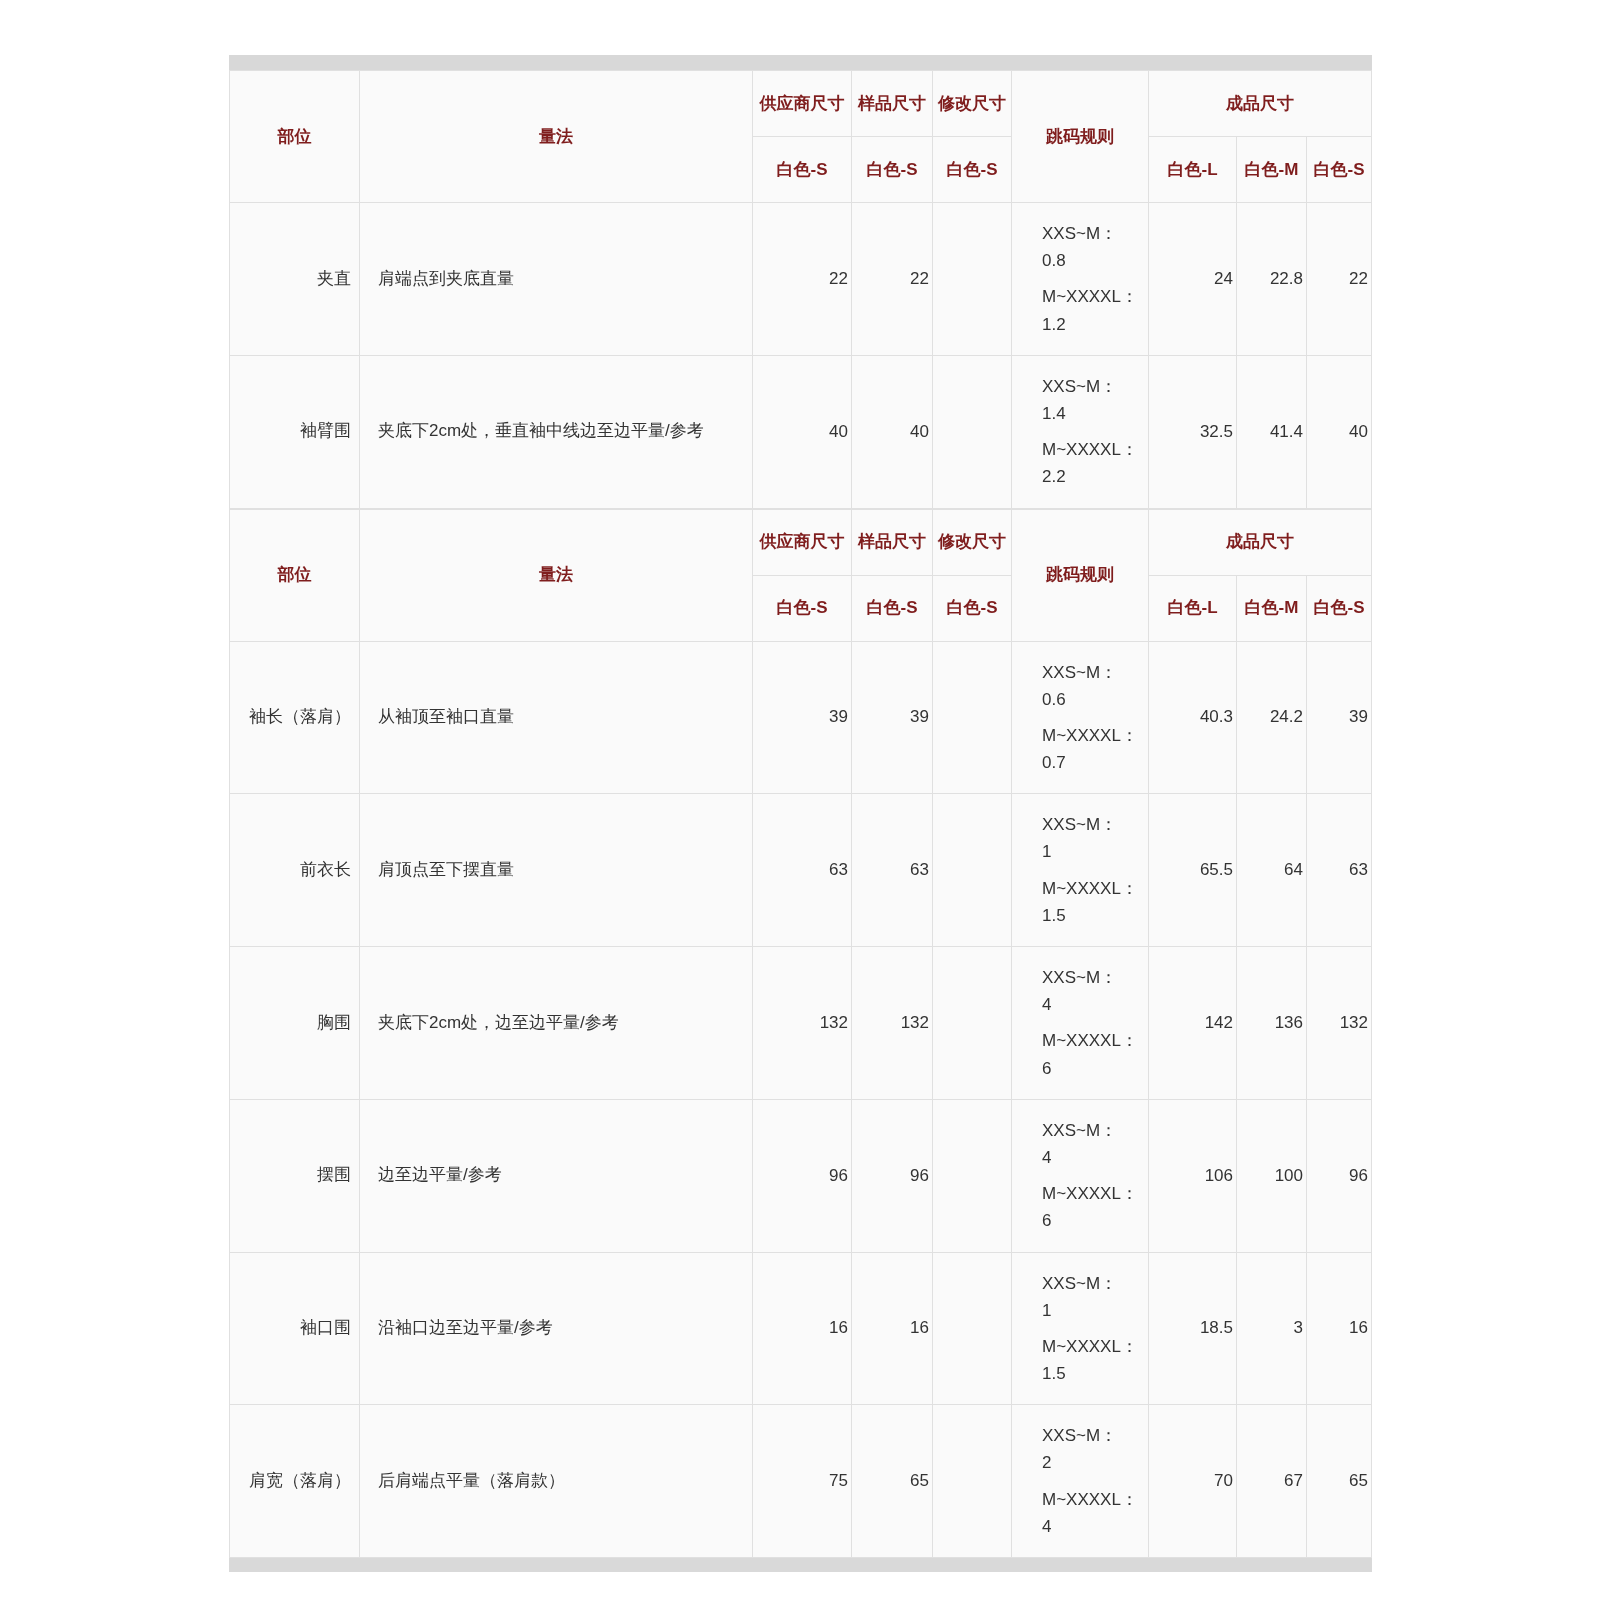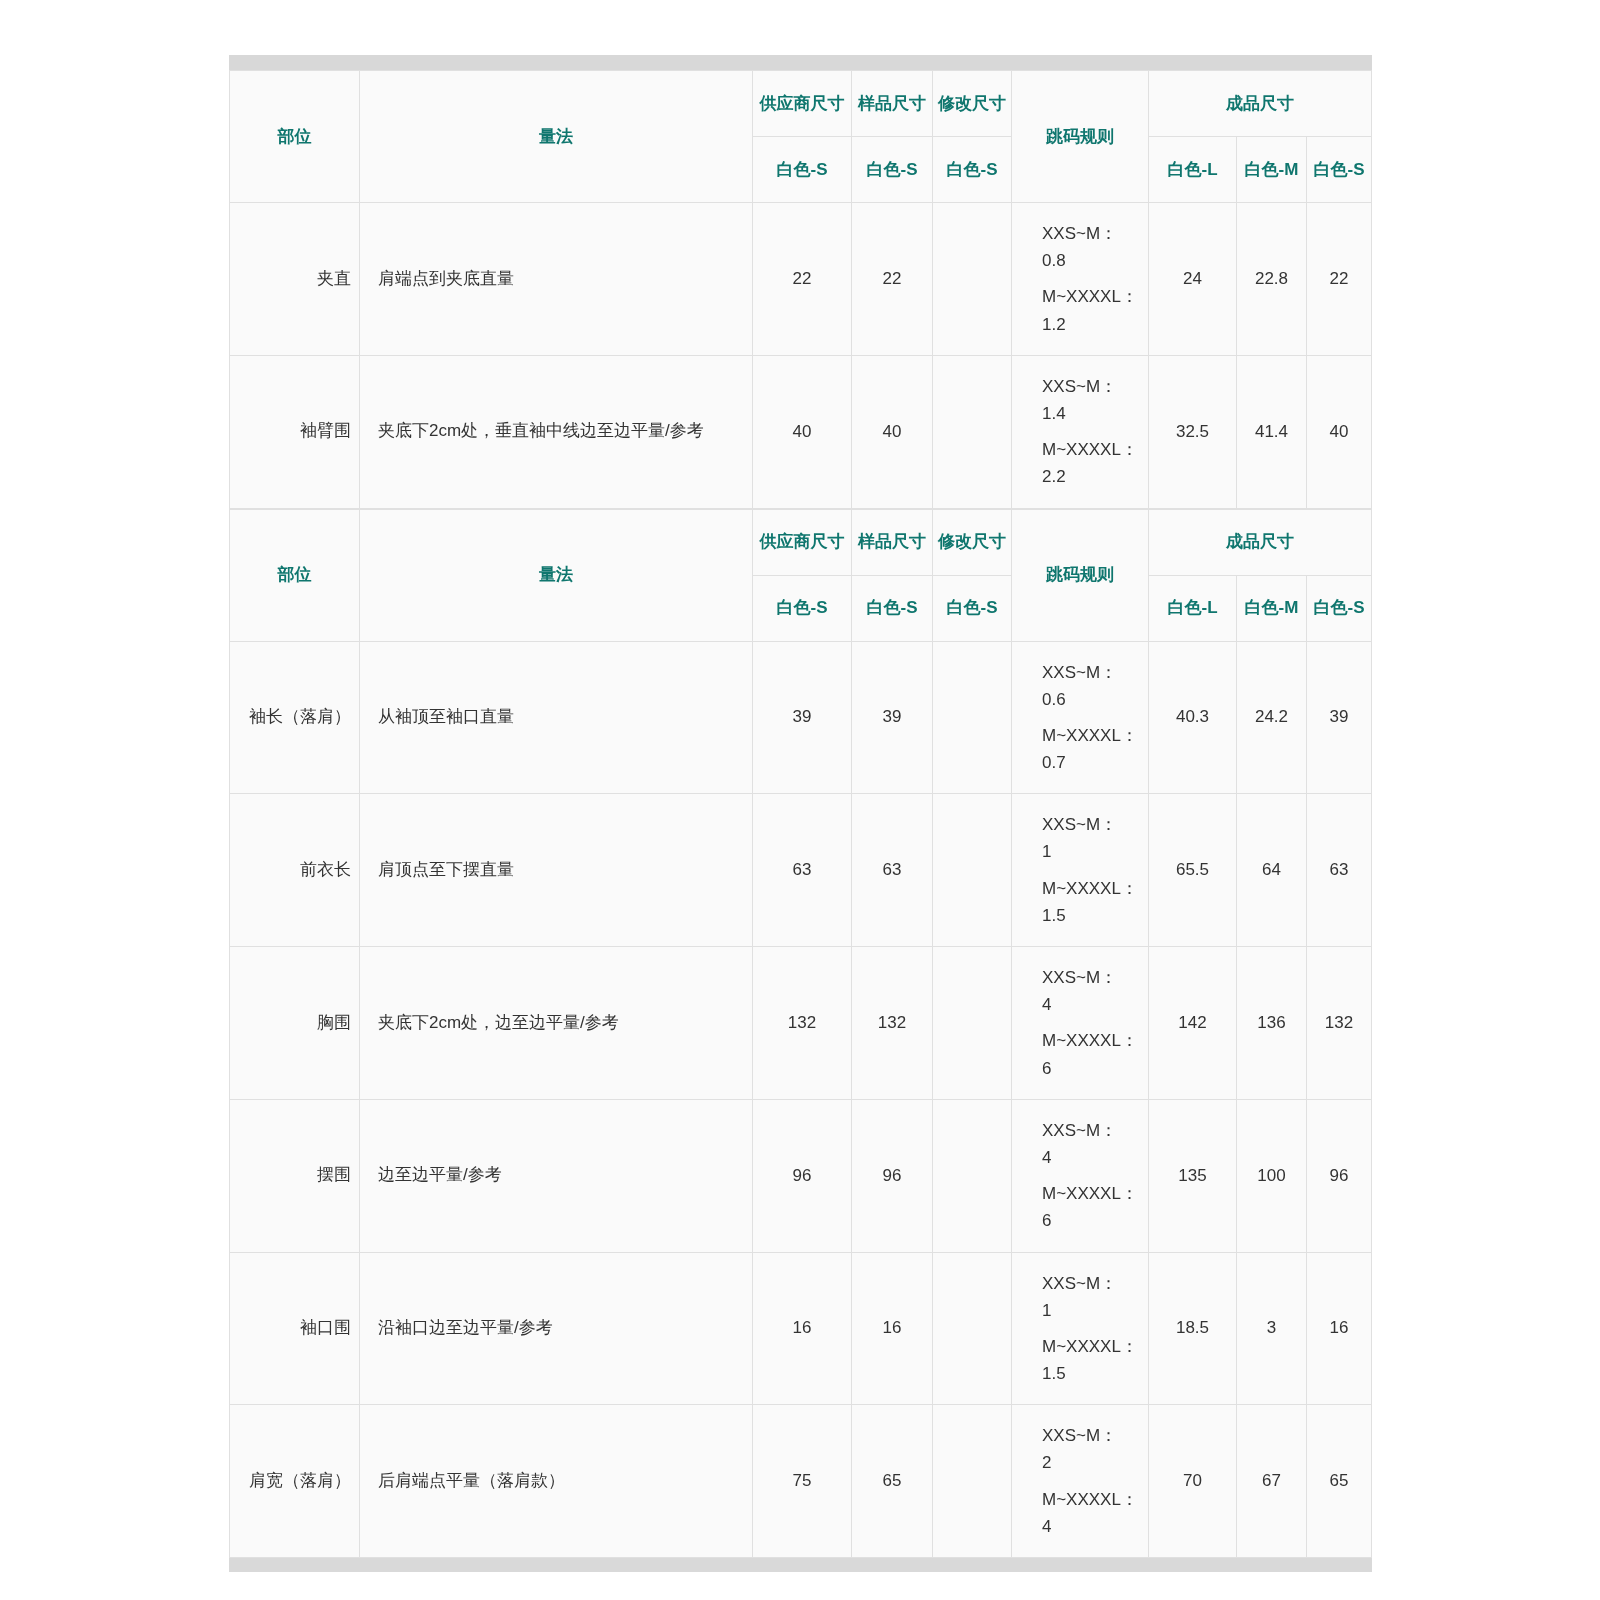--- a/index.html
+++ b/index.html
@@ -39,38 +39,38 @@
   table.section th,
   table.section td {
     border: 1px solid #e0e0e0;
     vertical-align: middle;
     font-size: 17px;
     box-sizing: border-box;
     overflow: hidden;
   }
   table.section th {
     font-weight: 700;
-    color: #0f766e;
+    color: #7f1d1d;
     text-align: center;
     height: 66px;
     padding: 2px 5px;
     line-height: 1.4;
   }
   td.part {
     padding: 4px 8px 4px 10px;
     line-height: 1.8;
     text-align: right;
   }
   td.method {
     padding: 4px 12px 4px 18px;
     line-height: 1.8;
   }
   td.num {
-    padding: 4px 16px 4px 16px;
-    text-align: center;
+    padding: 4px 3px 4px 16px;
+    text-align: right;
   }
   td.grading {
     padding: 8px 6px 8px 14px;
   }
   td.grading p {
     margin: 9px 16px;
     line-height: 1.6;
   }
   .sec-0 tbody td { height: 146px; }
   .sec-1 tbody td { height: 150px; }
@@ -226,21 +226,21 @@
   <tr>
     <td class="part">摆围</td>
     <td class="method">边至边平量/参考</td>
     <td class="num">96</td>
     <td class="num">96</td>
     <td class="num"></td>
     <td class="grading">
       <p>XXS~M：4</p>
       <p>M~XXXXL：6</p>
     </td>
-    <td class="num">135</td>
+    <td class="num">106</td>
     <td class="num">100</td>
     <td class="num">96</td>
   </tr>
 
   <tr>
     <td class="part">袖口围</td>
     <td class="method">沿袖口边至边平量/参考</td>
     <td class="num">16</td>
     <td class="num">16</td>
     <td class="num"></td>

